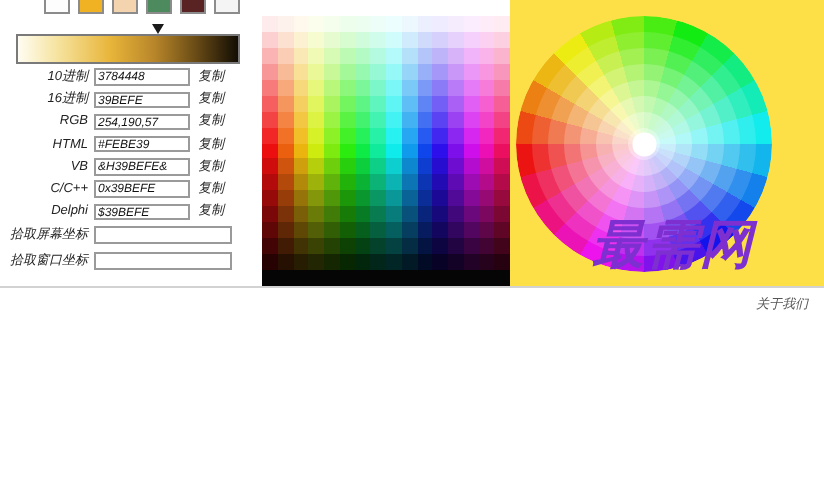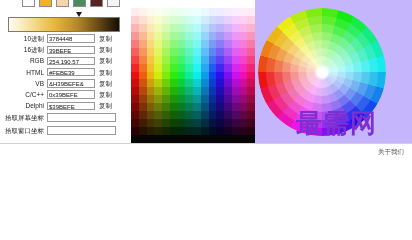--- a/index.html
+++ b/index.html
@@ -2,21 +2,21 @@
 <html><head>
 <meta charset="utf-8">
 <style>
   html,body{margin:0;padding:0;}
   body{
     width:412px;height:163px;overflow:hidden;
     background:#ffffff;
     font-family:"Liberation Sans","DejaVu Sans",sans-serif;
     font-size:7px;color:#333;
   }
-  .app{position:relative;width:412px;height:163px;background:#c4b5fd;}
+  .app{position:relative;width:412px;height:163px;background:#fde047;font-style:italic;}
 
   
   .left{position:absolute;left:0;top:0;width:131px;height:146px;background:#fff;}
 
   .swatch-row{position:absolute;left:22px;top:-4px;display:flex;gap:4px;}
   .swatch{width:13px;height:11px;border:1px solid #8c8c8c;box-sizing:border-box;}
 
   .gradient-wrap{position:absolute;left:8px;top:12px;width:112px;height:20px;}
   .gradient-bar{position:absolute;left:0;top:5px;width:112px;height:15px;
       border:1px solid #7a7a7a;box-sizing:border-box;

